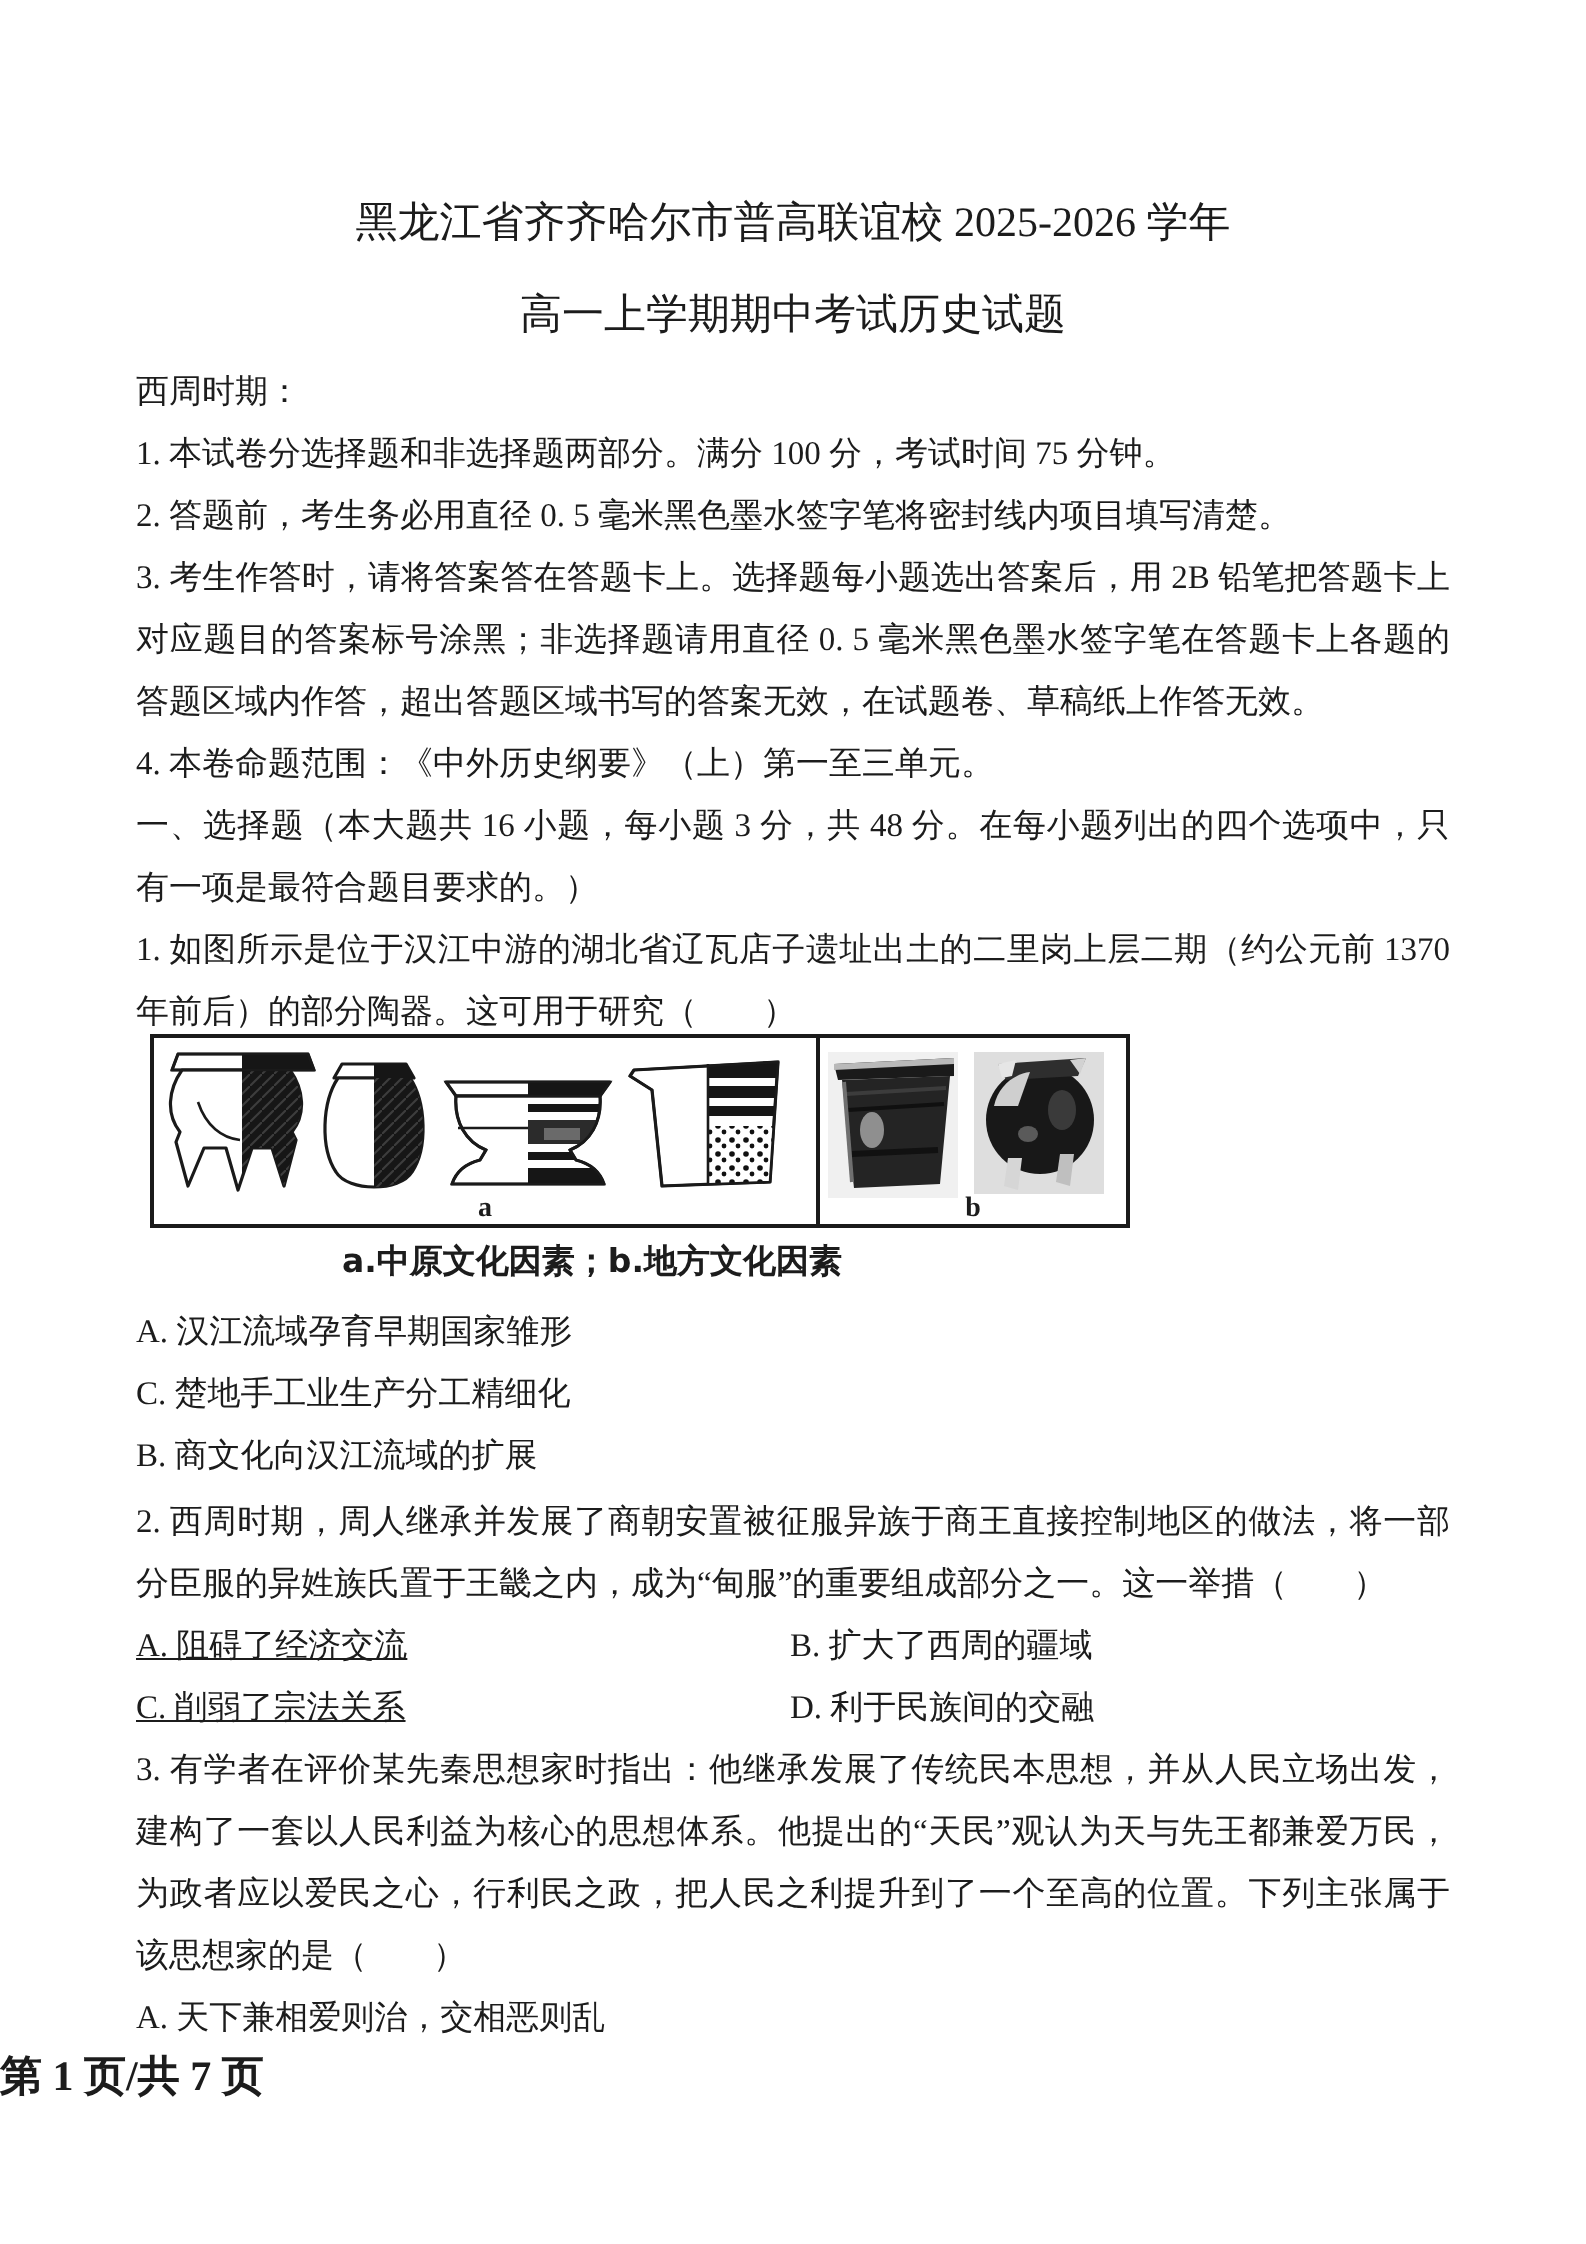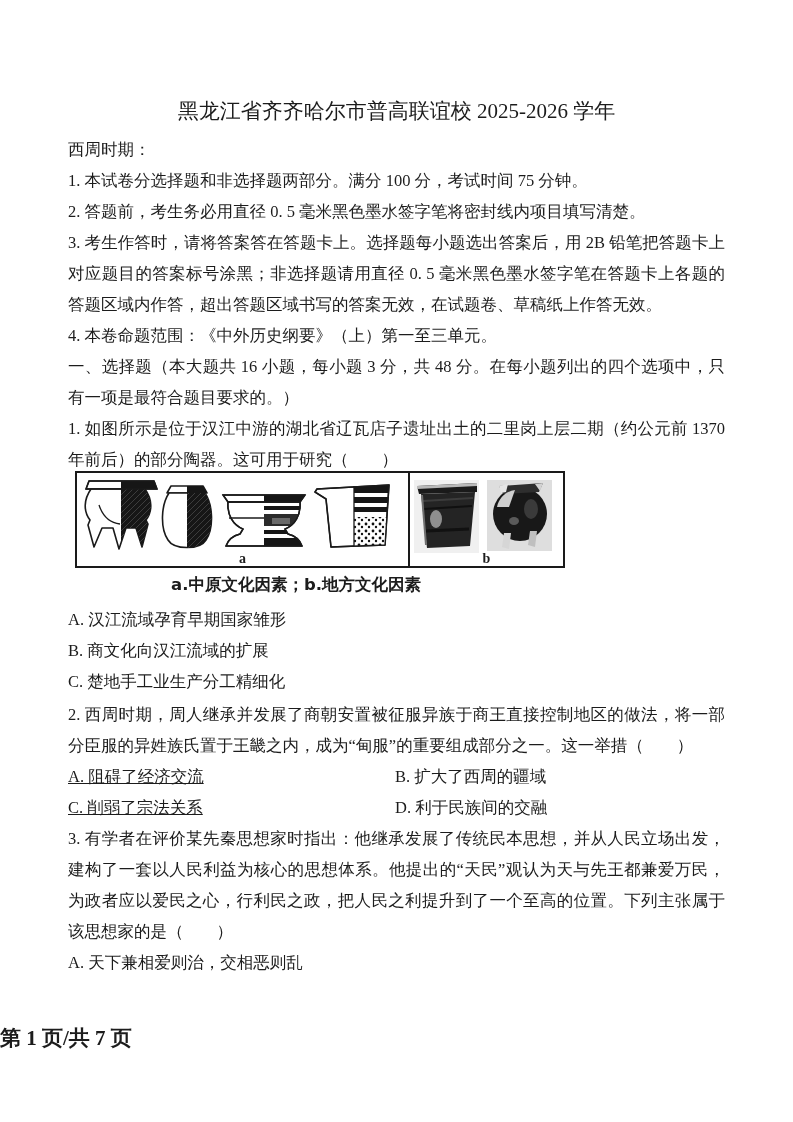--- a/index.html
+++ b/index.html
@@ -37,20 +37,21 @@
   .outline { fill:#ffffff; stroke:#1a1a1a; stroke-width:1.6; stroke-linejoin:round; }
   .thin { fill:none; stroke:#1a1a1a; stroke-width:1.3; }
 </style>
 </head>
 <body>
 
 <div class="page">
   <div class="content">
 
     <p class="title">黑龙江省齐齐哈尔市普高联谊校 2025-2026 学年</p>
+    <p class="title title2">高一上学期期中考试历史试题</p>
 
     <p class="line notice-heading">西周时期：</p>
     <p class="line">1. 本试卷分选择题和非选择题两部分。满分 100 分，考试时间 75 分钟。</p>
     <p class="line">2. 答题前，考生务必用直径 0. 5 毫米黑色墨水签字笔将密封线内项目填写清楚。</p>
     <p class="line">3. 考生作答时，请将答案答在答题卡上。选择题每小题选出答案后，用 2B 铅笔把答题卡上对应题目的答案标号涂黑；非选择题请用直径 0. 5 毫米黑色墨水签字笔在答题卡上各题的答题区域内作答，超出答题区域书写的答案无效，在试题卷、草稿纸上作答无效。</p>
     <p class="line">4. 本卷命题范围：《中外历史纲要》（上）第一至三单元。</p>
 
     <p class="line">一、选择题（本大题共 16 小题，每小题 3 分，共 48 分。在每小题列出的四个选项中，只有一项是最符合题目要求的。）</p>
 
     <p class="line">1. 如图所示是位于汉江中游的湖北省辽瓦店子遗址出土的二里岗上层二期（约公元前 1370 年前后）的部分陶器。这可用于研究（　　）</p>
@@ -151,22 +152,22 @@
             <ellipse cx="120" cy="36" rx="7" ry="10" fill="#3a3a3a"></ellipse>
             <ellipse cx="103" cy="48" rx="5" ry="4" fill="#5a5a5a"></ellipse>
           </svg>
           <div class="panel-label">b</div>
         </div>
       </div>
       <div class="figure-caption">a.中原文化因素；b.地方文化因素</div>
     </div>
 
     <p class="line opt-first">A. 汉江流域孕育早期国家雏形</p>
+    <p class="line">C. 楚地手工业生产分工精细化</p>
     <p class="line">B. 商文化向汉江流域的扩展</p>
-    <p class="line">C. 楚地手工业生产分工精细化</p>
 
     <p class="line qgap">2. 西周时期，周人继承并发展了商朝安置被征服异族于商王直接控制地区的做法，将一部分臣服的异姓族氏置于王畿之内，成为“甸服”的重要组成部分之一。这一举措（　　）</p>
     <div class="line opt-row">
       <span class="col1">A. 阻碍了经济交流</span>
       <span>B. 扩大了西周的疆域</span>
     </div>
     <div class="line opt-row">
       <span class="col1">C. 削弱了宗法关系</span>
       <span>D. 利于民族间的交融</span>
     </div>

